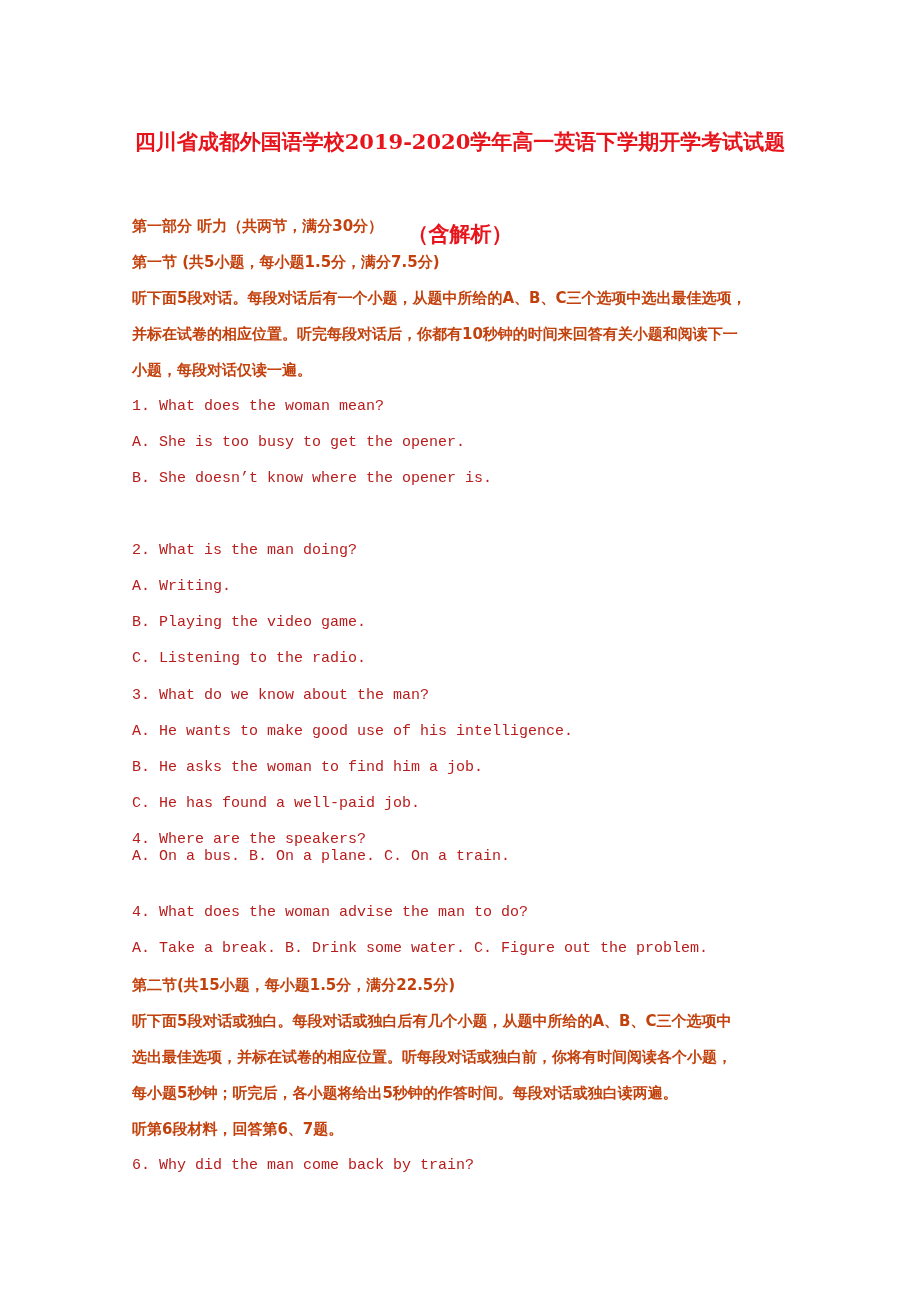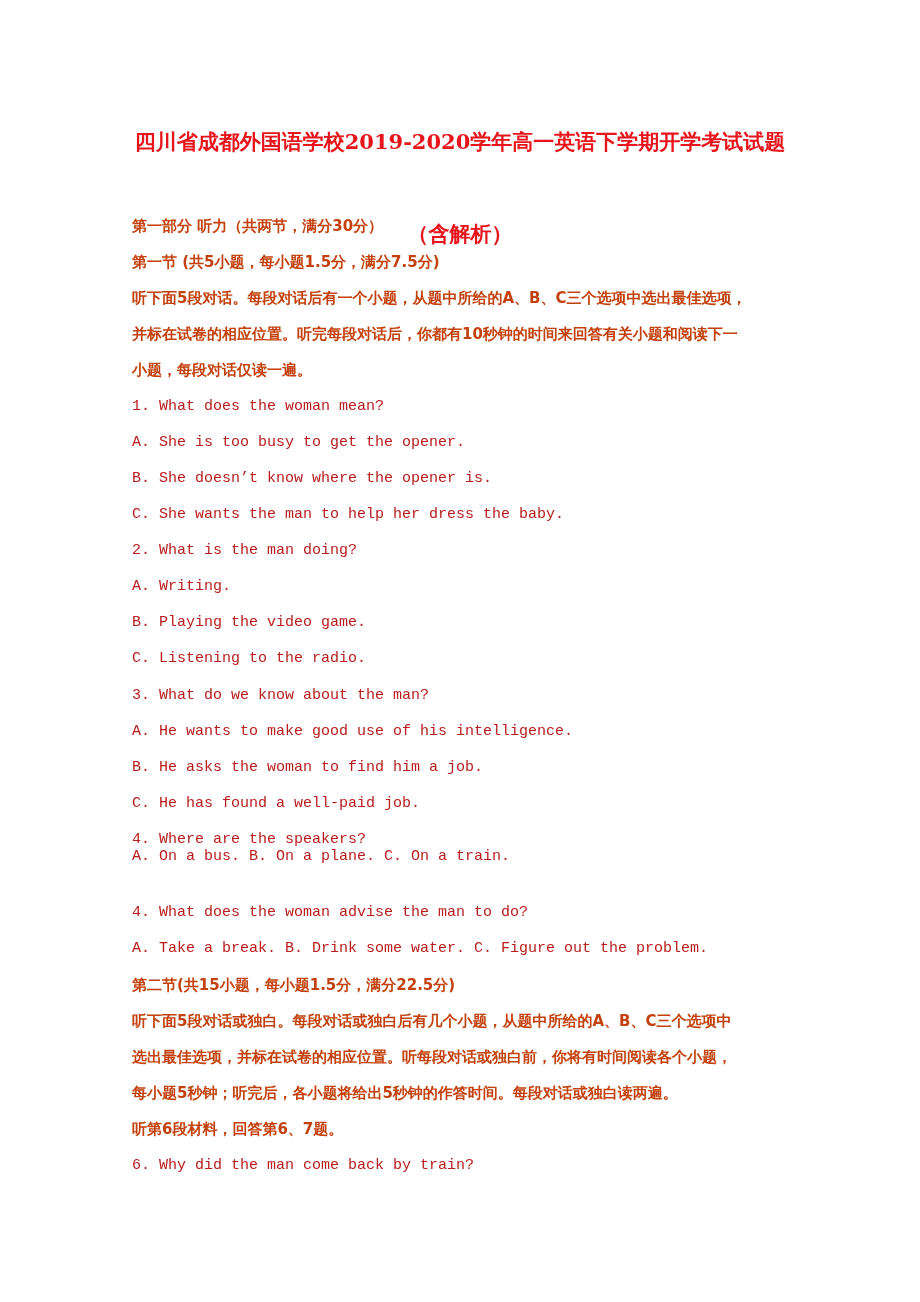--- a/index.html
+++ b/index.html
@@ -28,21 +28,20 @@
 
   <div class="line cn" style="top:217px">第一部分  听力（共两节，满分30分）</div>
   <div class="line cn" style="top:253px">第一节 (共5小题，每小题1.5分，满分7.5分)</div>
   <div class="line cn" style="top:289px">听下面5段对话。每段对话后有一个小题，从题中所给的A、B、C三个选项中选出最佳选项，</div>
   <div class="line cn" style="top:325px">并标在试卷的相应位置。听完每段对话后，你都有10秒钟的时间来回答有关小题和阅读下一</div>
   <div class="line cn" style="top:361px">小题，每段对话仅读一遍。</div>
 
   <div class="line en" style="top:398px">1. What does the woman mean?</div>
   <div class="line en" style="top:470px">B. She doesn’t know where the opener is.</div>
   <div class="line en" style="top:434px">A. She is too busy to get the opener.</div>
-  <div class="line en" style="top:506px">C. She wants the man to help her dress the baby.</div>
 
   <div class="line en" style="top:542px">2. What is the man doing?</div>
   <div class="line en" style="top:578px">A. Writing.</div>
   <div class="line en" style="top:614px">B. Playing the video game.</div>
   <div class="line en" style="top:650px">C. Listening to the radio.</div>
 
   <div class="line en" style="top:687px">3. What do we know about the man?</div>
   <div class="line en" style="top:723px">A. He wants to make good use of his intelligence.</div>
   <div class="line en" style="top:795px">C. He has found a well-paid job.</div>
   <div class="line en" style="top:759px">B. He asks the woman to find him a job.</div>

